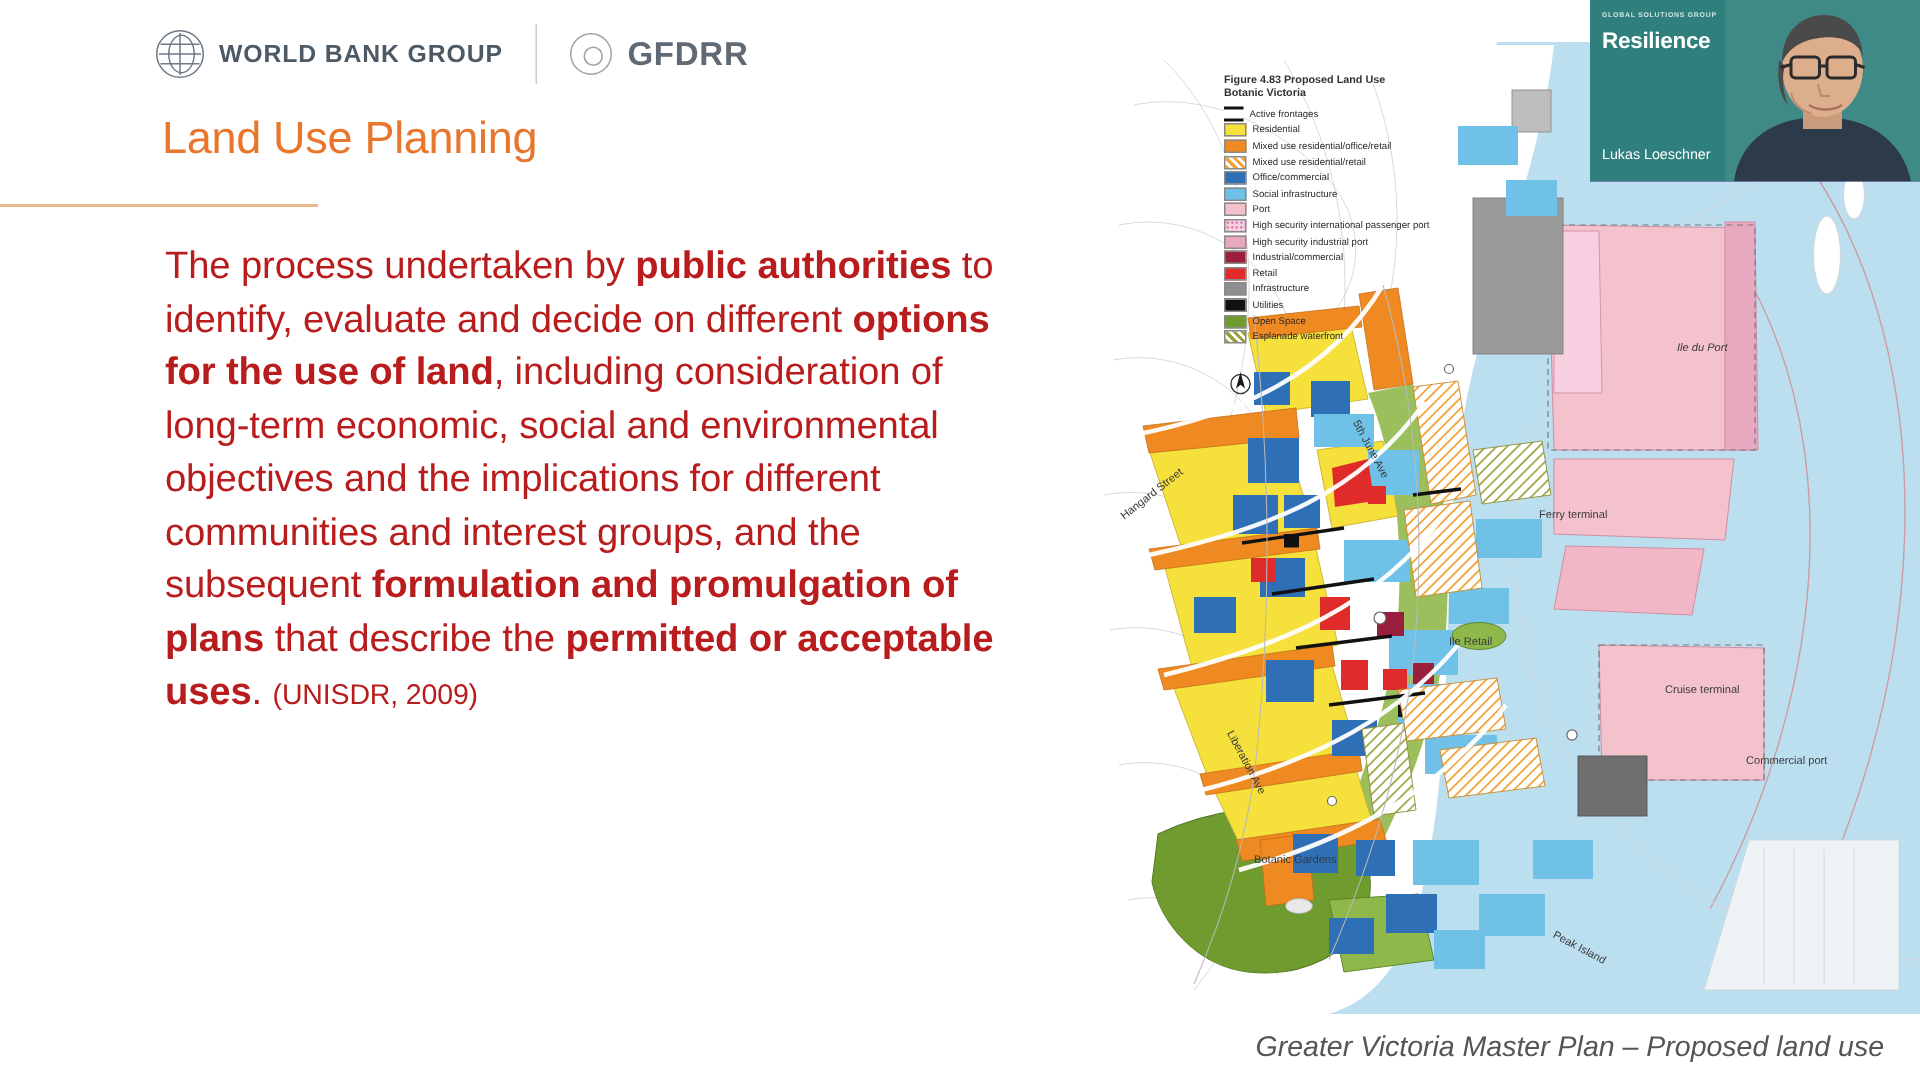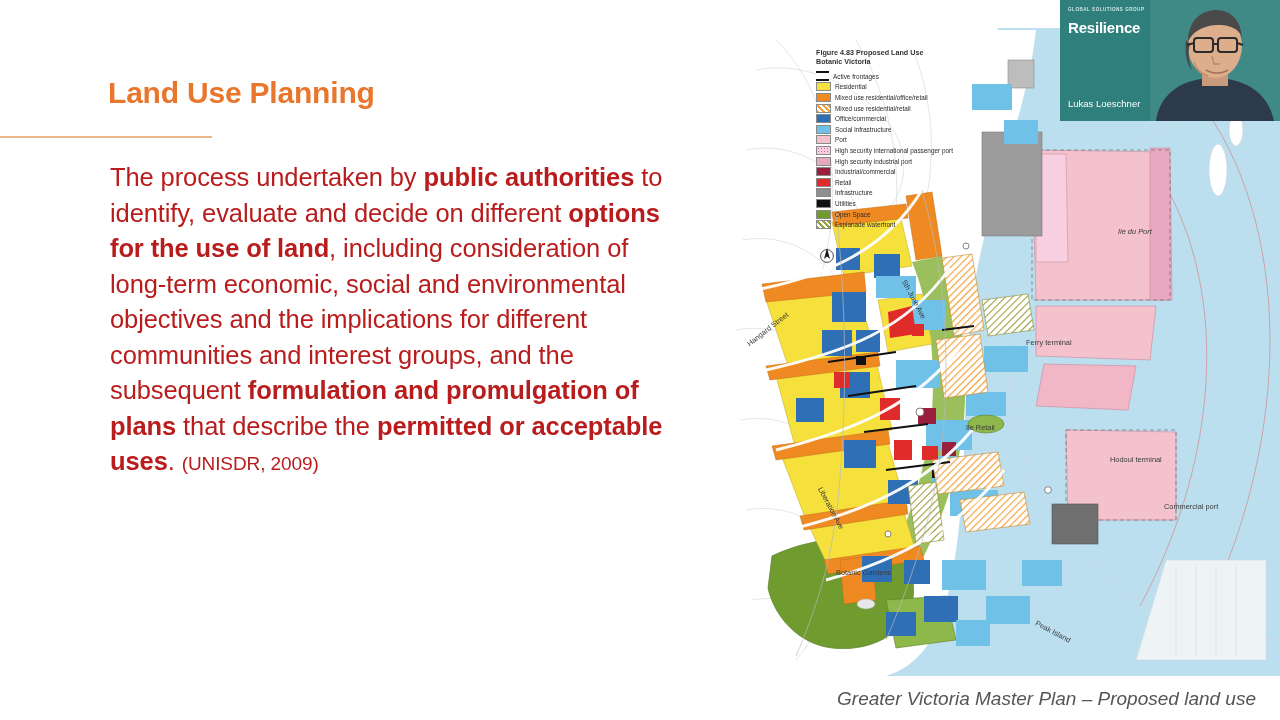--- a/index.html
+++ b/index.html
@@ -125,21 +125,21 @@
     letter-spacing: 0.5px;
     color: #5f6a74;
   }
 
   
   .slide-title {
     position: absolute;
     top: 76px;
     left: 108px;
     font-size: 30px;
-    font-weight: bold;
+    font-weight: normal;
     color: #e8762c;
     letter-spacing: -0.2px;
   }
   .title-rule {
     position: absolute;
     top: 136px;
     left: 0;
     width: 212px;
     height: 2px;
     background: #e9b98a;
@@ -293,20 +293,35 @@
     width: 1280px;
     height: 44px;
     background: #ffffff;
   }
 </style>
 </head>
 <body>
 
 <div id="slide">
 
+  <div class="logo-bar">
+    <div class="wb-logo">
+      <div class="globe">
+        <div class="lat1"></div>
+          <div class="lat2"></div>
+          <div class="mer"></div>
+      </div>
+      <div class="wb-text">WORLD BANK GROUP</div>
+    </div>
+    <div class="logo-sep"></div>
+    <div class="gfdrr-logo">
+      <div class="gf-mark"></div>
+      <div class="gf-text">GFDRR</div>
+    </div>
+  </div>
 
   <div class="slide-title">Land Use Planning</div>
   <div class="title-rule"></div>
 
   <div class="body-text">
     <span>The process undertaken by </span><b>public authorities</b><span> to identify, evaluate and decide on different </span><b>options for the use of land</b><span>, including consideration of long-term economic, social and environmental objectives and the implications for different communities and interest groups, and the subsequent </span><b>formulation and promulgation of plans</b><span> that describe the </span><b>permitted or acceptable uses</b><span>. </span><span class="cite">(UNISDR, 2009)</span>
   </div>
 
   <div class="map-panel">
 
@@ -543,21 +558,21 @@
         </div>
     </div>
 
     <svg class="north-arrow" viewBox="0 0 14 22">
       <circle cx="7" cy="11" r="6.4" fill="none" stroke="#333" stroke-width="0.9"></circle>
       <polygon points="7,3 10,14 7,11.5 4,14" fill="#1a1a1a"></polygon>
     </svg>
 
     <div class="map-label" style="left:382px; top:227px;font-style:italic;">Ile du Port</div>
     <div class="map-label" style="left:290px; top:338px;">Ferry terminal</div>
-    <div class="map-label" style="left:374px; top:455px;">Hodoul terminal</div>
+    <div class="map-label" style="left:374px; top:455px;">Cruise terminal</div>
     <div class="map-label" style="left:428px; top:502px;">Commercial port</div>
     <div class="map-label" style="left:230px; top:423px;">Ile Retail</div>
     <div class="map-label" style="left:100px; top:568px;">Botanic Gardens</div>
     <div class="map-label rot-n45" style="left:12px; top:340px;">Hangard Street</div>
     <div class="map-label rot-p60" style="left:168px; top:276px;">5th June Ave</div>
     <div class="map-label rot-p60" style="left:84px; top:483px;">Liberation Ave</div>
     <div class="map-label rot-p30" style="left:300px; top:618px;">Peak Island</div>
   </div>
 
   <div class="bottom-bar"></div>

